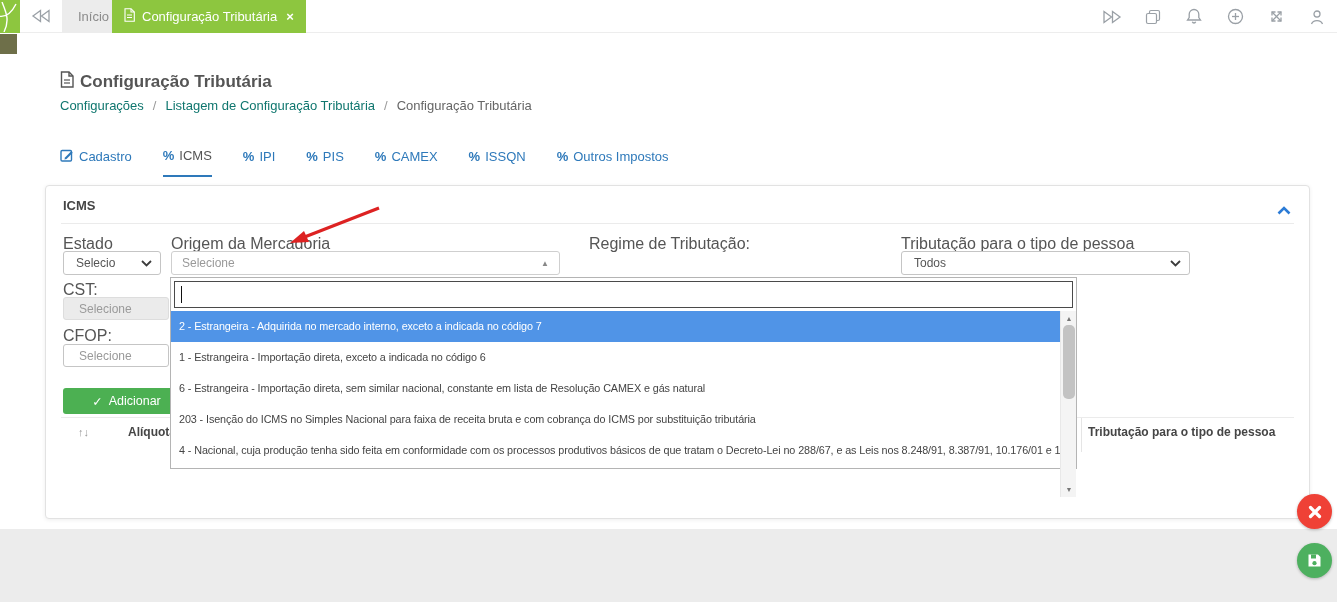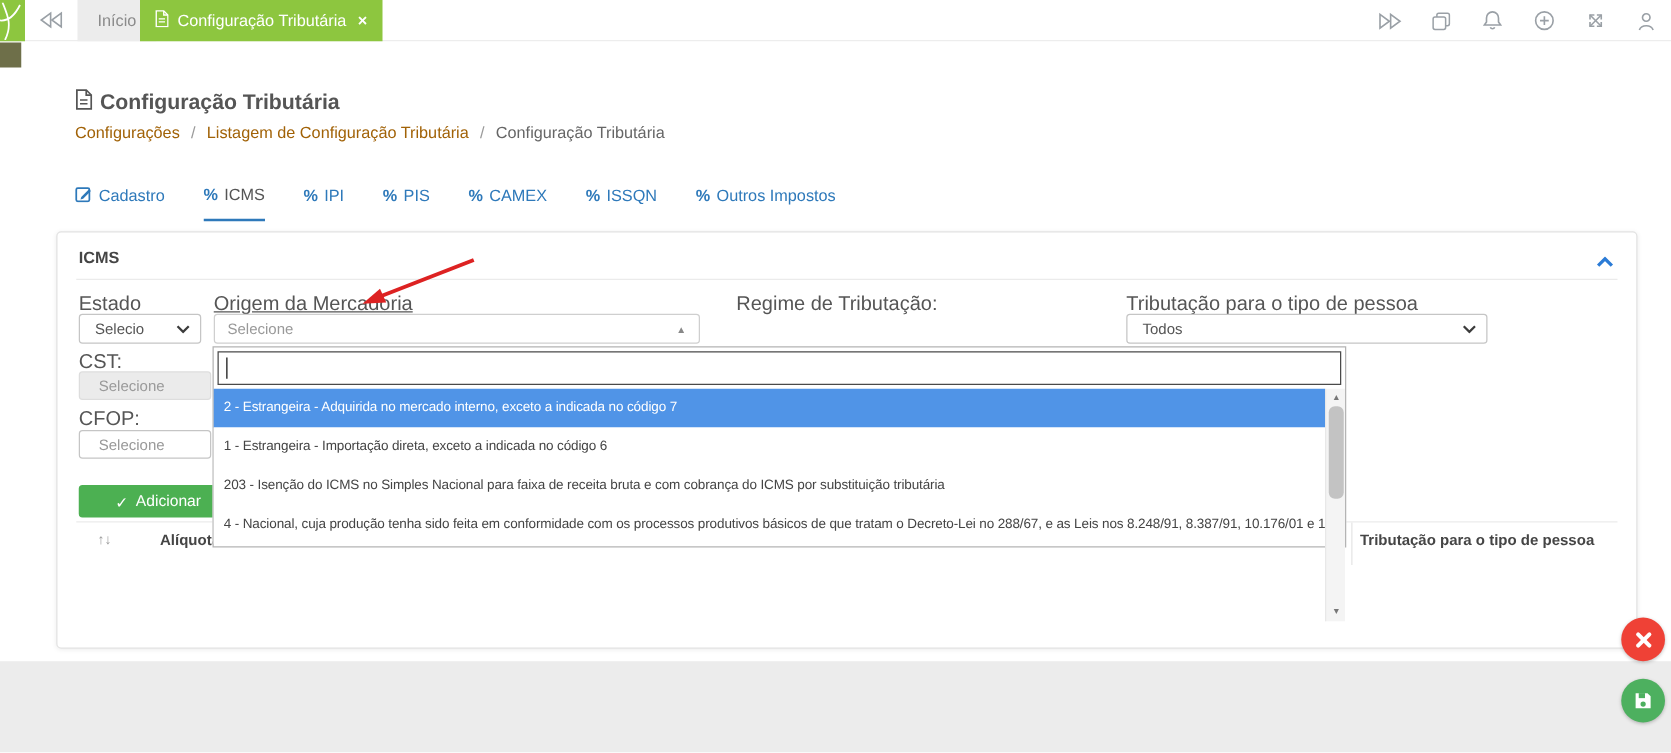--- a/index.html
+++ b/index.html
@@ -14,21 +14,21 @@
   .rewind { position:absolute; left:31px; top:9px; cursor:pointer; }
   .tab-home { position:absolute; left:62px; top:0; height:33px; line-height:33px; padding:0 16px; background:#ececec; color:#8b8b8b; font-size:13px; cursor:pointer; }
   .tab-active { position:absolute; left:112px; top:0; height:33px; background:#8dc63f; color:#fff; font-size:13px; display:flex; align-items:center; gap:7px; padding:0 12px; cursor:pointer; }
   .tab-active .close-x { font-weight:bold; font-size:13px; margin-left:2px; cursor:pointer; }
   .topbar-icons { position:absolute; right:10px; top:0; height:33px; display:flex; align-items:center; gap:21px; }
   .topbar-icons .ticon { width:20px; height:20px; display:flex; align-items:center; justify-content:center; cursor:pointer; }
 
   
   .page-title { position:absolute; left:60px; top:71px; font-size:17px; font-weight:bold; color:#555; display:flex; align-items:center; gap:6px; }
   .breadcrumb { position:absolute; left:60px; top:98px; font-size:13px; color:#999; display:flex; gap:9px; }
-  .breadcrumb .bc-link { color:#a16207; cursor:pointer; }
+  .breadcrumb .bc-link { color:#0f766e; cursor:pointer; }
   .breadcrumb .bc-current { color:#666; }
 
   
   .taxtabs { position:absolute; left:60px; top:148px; display:flex; gap:31px; font-size:13px; }
   .taxtab { display:flex; align-items:center; gap:5px; color:#2e79ba; padding-bottom:12px; cursor:pointer; }
   .taxtab .pct { font-weight:bold; color:#2e79ba; font-size:13px; }
   .taxtab.active { color:#555; border-bottom:2px solid #2e79ba; }
 
   
   .panel { position:absolute; left:45px; top:185px; width:1265px; height:334px; background:#fff; border:1px solid #e2e2e2; border-radius:4px; box-shadow:0 1px 4px rgba(0,0,0,0.07); }
@@ -217,21 +217,21 @@
     <div class="flabel" style="left:17px; top:49px;">Estado</div>
     <div class="sel" style="left:17px; top:65px; width:98px;">
       <span>Selecio</span>
       <span class="chev">
         <svg width="11" height="7" viewBox="0 0 11 7">
             <polyline points="1,1 5.5,5.5 10,1" fill="none" stroke="#3c3c3c" stroke-width="1.8"></polyline>
           </svg>
       </span>
     </div>
 
-    <div class="flabel" style="left:125px; top:49px;text-decoration:underline;">Origem da Mercadoria</div>
+    <div class="flabel" style="left:125px; top:49px;">Origem da Mercadoria</div>
     <div class="sel2" style="left:125px; top:65px; width:389px;">
       <span>Selecione</span>
       <span class="up-tri">▲</span>
     </div>
 
     <div class="flabel" style="left:543px; top:49px;">Regime de Tributação:</div>
 
     <div class="flabel" style="left:855px; top:49px;">Tributação para o tipo de pessoa</div>
     <div class="sel" style="left:855px; top:65px; width:289px;">
       <span>Todos</span>
@@ -264,20 +264,21 @@
     <span class="th" style="left:1042px; top:239px;">Tributação para o tipo de pessoa</span>
   </div>
 
   <div class="dd">
     <div class="dd-search">
       <span class="caret"></span>
     </div>
     <div class="dd-list">
       <div class="dd-opt selected">2 - Estrangeira - Adquirida no mercado interno, exceto a indicada no código 7</div>
       <div class="dd-opt">1 - Estrangeira - Importação direta, exceto a indicada no código 6</div>
+      <div class="dd-opt">6 - Estrangeira - Importação direta, sem similar nacional, constante em lista de Resolução CAMEX e gás natural</div>
       <div class="dd-opt">203 - Isenção do ICMS no Simples Nacional para faixa de receita bruta e com cobrança do ICMS por substituição tributária</div>
       <div class="dd-opt">4 - Nacional, cuja produção tenha sido feita em conformidade com os processos produtivos básicos de que tratam o Decreto-Lei no 288/67, e as Leis nos 8.248/91, 8.387/91, 10.176/01 e 11.484/07</div>
     </div>
     <div class="dd-scroll">
       <span class="arr up">▲</span>
       <span class="dd-thumb"></span>
       <span class="arr down">▼</span>
     </div>
   </div>
 

